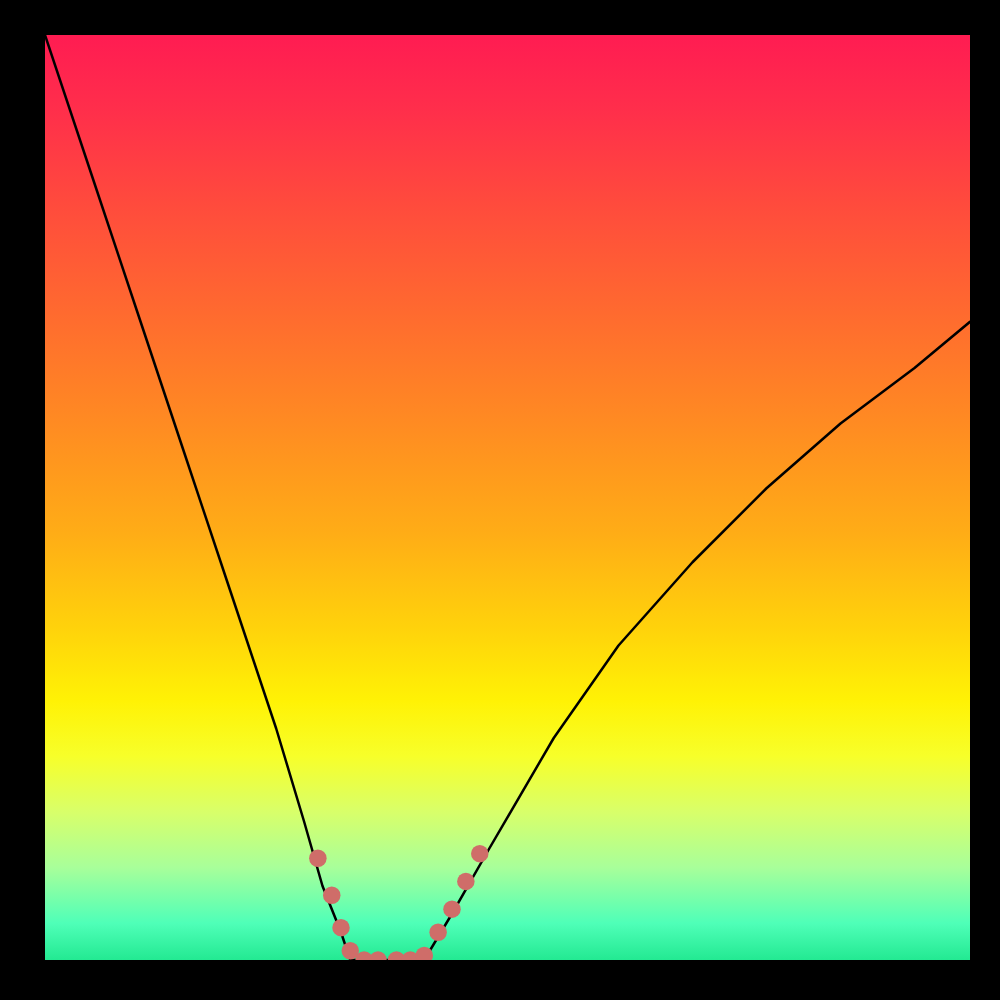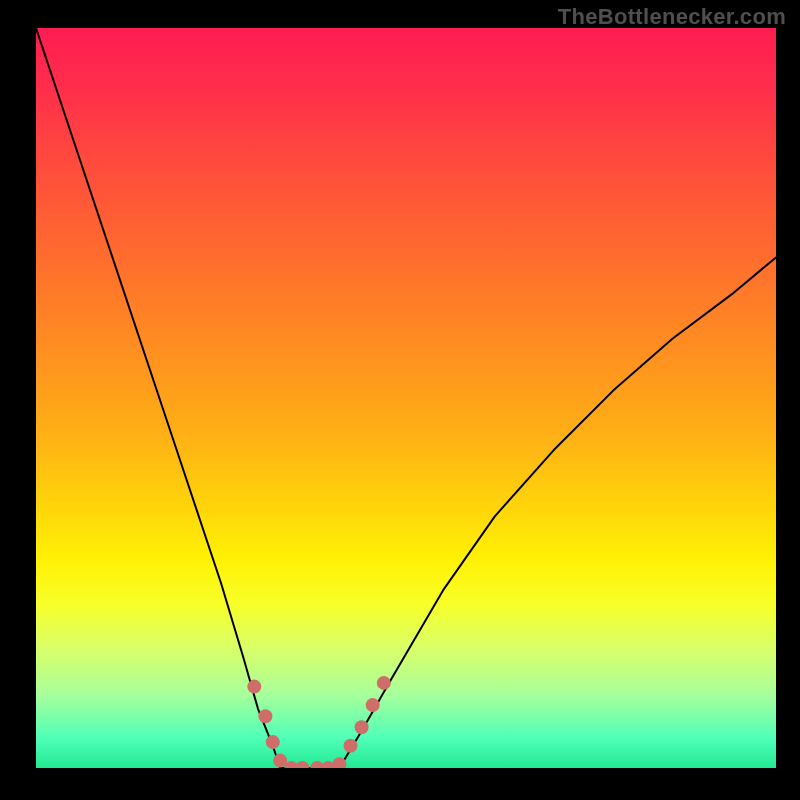--- a/index.html
+++ b/index.html
@@ -58,21 +58,20 @@
   svg.curves {
     position: absolute;
     inset: 0;
   }
 </style>
 </head>
 <body>
 
 <div class="frame">
 
-  <div class="watermark">TheBottlenecker.com</div>
 
   <div class="plot-area">
     <div class="gradient-bg"></div>
     <svg class="curves" viewBox="0 0 740 740" preserveAspectRatio="none">
       <g id="series-group">
           <path d="M 0.00 0.00 L 37.00 111.00 L 74.00 222.00 L 111.00 333.00 L 148.00 444.00 L 185.00 555.00 L 207.20 629.00 L 222.00 680.80 L 236.80 717.80 L 244.20 740.00" fill="none" stroke="#000000" stroke-width="2" stroke-linecap="round" stroke-linejoin="round"></path>
           <path d="M 244.20 740.00 L 266.40 740.00 L 288.60 740.00 L 303.40 740.00" fill="none" stroke="#000000" stroke-width="2" stroke-linecap="round" stroke-linejoin="round"></path>
           <path d="M 303.40 740.00 L 325.60 703.00 L 355.20 651.20 L 407.00 562.40 L 458.80 488.40 L 518.00 421.80 L 577.20 362.60 L 636.40 310.80 L 695.60 266.40 L 740.00 229.40" fill="none" stroke="#000000" stroke-width="2" stroke-linecap="round" stroke-linejoin="round"></path>
           <circle cx="218.30" cy="658.60" r="7.00" fill="#cf6d69"></circle>
           <circle cx="229.40" cy="688.20" r="7.00" fill="#cf6d69"></circle>

